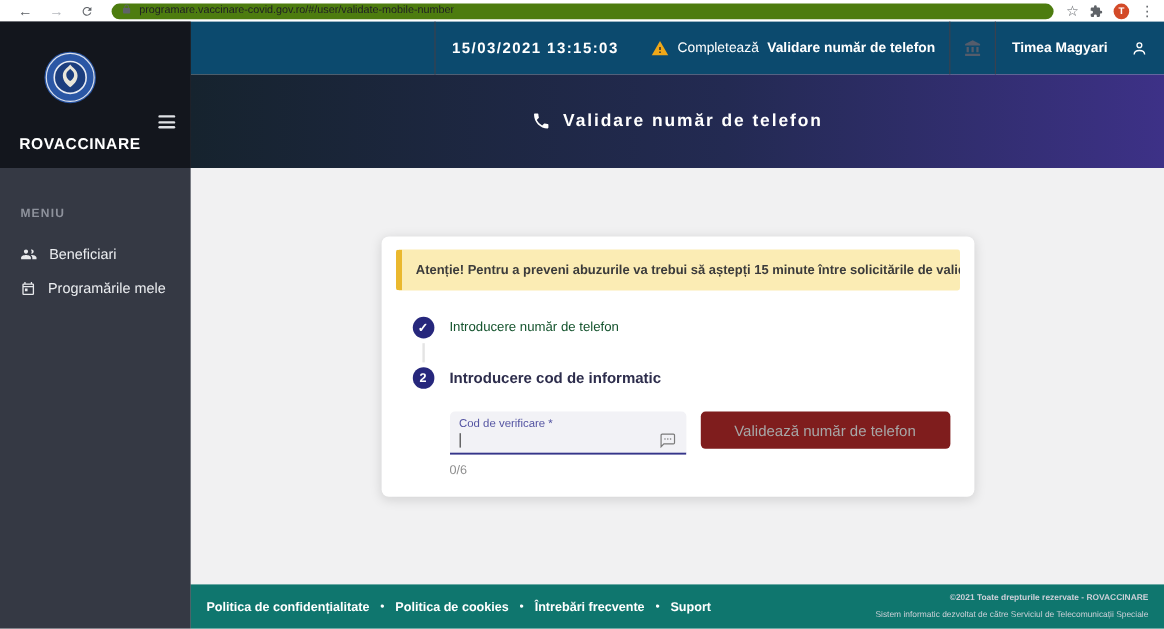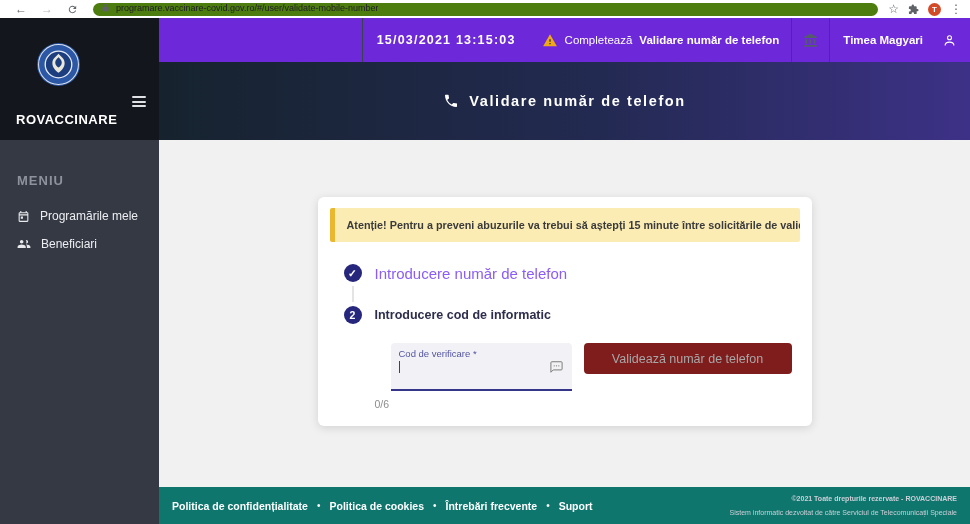--- a/index.html
+++ b/index.html
@@ -19,28 +19,28 @@
 
   
   .app { flex:1; display:flex; }
   .sidebar { width:159px; flex:none; display:flex; flex-direction:column; background:#353944; }
   .logo-block { height:122px; background:#13161d; position:relative; flex:none; }
   .emblem { position:absolute; left:36px; top:24px; }
   .hamburger { position:absolute; right:13px; top:78px; width:14px; cursor:pointer; }
   .hamburger div { height:2px; background:#dfe1e5; margin-bottom:2.5px; border-radius:1px; }
   .brand { position:absolute; left:16px; bottom:13px; color:#fff; font-size:13px; font-weight:bold; letter-spacing:.5px; }
   .menu { padding-top:33px; }
-  .menu-label { color:#8e929c; font-size:13px; font-weight:bold; letter-spacing:1px; padding-left:17px; margin-bottom:14px; }
+  .menu-label { color:#8e929c; font-size:10px; font-weight:bold; letter-spacing:1px; padding-left:17px; margin-bottom:14px; }
   .menu-item { display:flex; align-items:center; gap:10px; padding:7px 0 7px 17px; color:#eceef1; font-size:12px; cursor:pointer; }
   .menu-item svg { flex:none; }
 
   .content-col { flex:1; display:flex; flex-direction:column; min-width:0; }
 
   
-  .top-bar { height:44px; background:#6d28d9; display:flex; align-items:center; color:#fff; flex:none; }
+  .top-bar { height:44px; background:#0c4a6e; display:flex; align-items:center; color:#fff; flex:none; }
   .tb-right { margin-left:auto; display:flex; align-items:stretch; height:100%; }
   .tb-sec { display:flex; align-items:center; }
   .tb-div { width:1px; background:#3a414f; height:100%; }
   .datetime { font-size:12.5px; font-weight:bold; letter-spacing:1.2px; padding:0 14px; }
   .tb-alert { gap:7px; padding:4px 12px; cursor:pointer; }
   .tb-alert .pfx { font-size:11.5px; }
   .tb-alert .tgt { font-size:11.5px; font-weight:bold; }
   .tb-bank { padding:0 11px; cursor:pointer; }
   .tb-user { gap:19px; padding:0 13px; cursor:pointer; }
   .tb-user .uname { font-size:11.5px; font-weight:bold; }
@@ -53,27 +53,27 @@
   
   .main-area { flex:1; background:#f1f1f2; display:flex; justify-content:center; align-items:flex-start; }
   .card { width:494px; margin-top:57px; background:#fff; border-radius:6px; box-shadow:0 2px 10px rgba(0,0,0,.13);
     padding:11px 12px 16px; }
   .alert { background:#fbecb4; border-left:5px solid #eab row; border-left:5px solid #eab82e; border-radius:2px;
     padding:11px 12px; font-size:10.8px; font-weight:600; color:#3b3b3b; white-space:nowrap; overflow:hidden; }
   .steps { margin:22px 0 0 14px; }
   .step-row { display:flex; align-items:center; gap:13px; }
   .step-circle { width:18px; height:18px; border-radius:50%; background:#26277c; color:#fff; flex:none;
     display:flex; align-items:center; justify-content:center; font-size:10.5px; font-weight:bold; }
-  .step-label-done { font-size:15px; color:#8b5cf6; }
+  .step-label-done { font-size:11px; color:#14532d; }
   .step-label-active { font-size:12.5px; color:#2d2d4c; font-weight:600; }
   .connector { width:2px; height:16px; background:#e4e4e4; margin:4px 0 4px 8px; }
 
   .form-row { display:flex; gap:12px; margin:19px 0 0 45px; align-items:flex-start; }
   .field-wrap { width:197px; }
-  .field-box { background:#f2f2f6; border-bottom:2px solid #35358a; border-radius:4px 4px 0 0; padding:5px 8px 15px; cursor:text;margin-left:16px; }
+  .field-box { background:#f2f2f6; border-bottom:2px solid #35358a; border-radius:4px 4px 0 0; padding:5px 8px 3px; cursor:text; }
   .field-label { font-size:9.5px; color:#5353a1; display:block; }
   .field-line { display:flex; align-items:center; justify-content:space-between; height:15px; }
   .caret { width:1px; height:12px; background:#444; }
   .counter { font-size:10.5px; color:#8d8d8d; margin-top:7px; }
   .validate-btn { width:208px; height:31px; background:#7f1d1d; border:none; border-radius:4px;
     color:#a7a7a7; font-size:12.5px; font-family:inherit; cursor:pointer; }
 
   
   .app-footer { height:37px; flex:none; background:#0f766e; display:flex; align-items:center; padding:0 13px; }
   .f-links { display:flex; align-items:center; gap:9px; }
@@ -127,30 +127,30 @@
         <div class="hamburger">
             <div></div>
             <div></div>
             <div></div>
           </div>
         <span class="brand">ROVACCINARE</span>
       </div>
       <nav class="menu">
         <div class="menu-label">MENIU</div>
         <div class="menu-item">
+          <svg width="14" height="14" viewBox="0 0 24 24">
+              <path fill="#e8e9ec" d="M8 11c1.66 0 3-1.34 3-3S9.66 5 8 5 5 6.34 5 8s1.34 3 3 3zm8 0c1.66 0 3-1.34 3-3s-1.34-3-3-3c-.35 0-.69.07-1 .18A4.97 4.97 0 0 1 16.2 8c0 1.06-.34 2.04-.9 2.82.22.11.45.18.7.18zM8 13c-2.33 0-7 1.17-7 3.5V19h14v-2.5C15 14.17 10.33 13 8 13zm8 0c-.29 0-.62.02-.97.05 1.16.84 1.97 1.97 1.97 3.45V19h6v-2.5c0-2.33-4.67-3.5-7-3.5z"></path>
+            </svg>
+          <span>Beneficiari</span>
+        </div>
+        <div class="menu-item">
           <svg width="13" height="13" viewBox="0 0 24 24">
               <path fill="#e8e9ec" d="M19 4h-1V2h-2v2H8V2H6v2H5a2 2 0 0 0-2 2v14a2 2 0 0 0 2 2h14a2 2 0 0 0 2-2V6a2 2 0 0 0-2-2zm0 16H5V10h14v10zM5 8V6h14v2H5zM7 12h4v4H7z"></path>
             </svg>
           <span>Programările mele</span>
-        </div>
-        <div class="menu-item">
-          <svg width="14" height="14" viewBox="0 0 24 24">
-              <path fill="#e8e9ec" d="M8 11c1.66 0 3-1.34 3-3S9.66 5 8 5 5 6.34 5 8s1.34 3 3 3zm8 0c1.66 0 3-1.34 3-3s-1.34-3-3-3c-.35 0-.69.07-1 .18A4.97 4.97 0 0 1 16.2 8c0 1.06-.34 2.04-.9 2.82.22.11.45.18.7.18zM8 13c-2.33 0-7 1.17-7 3.5V19h14v-2.5C15 14.17 10.33 13 8 13zm8 0c-.29 0-.62.02-.97.05 1.16.84 1.97 1.97 1.97 3.45V19h6v-2.5c0-2.33-4.67-3.5-7-3.5z"></path>
-            </svg>
-          <span>Beneficiari</span>
         </div>
       </nav>
     </aside>
 
     <div class="content-col">
 
       <div class="top-bar">
         <div class="tb-right">
           <div class="tb-div"></div>
           <div class="tb-sec datetime">15/03/2021 13:15:03</div>

